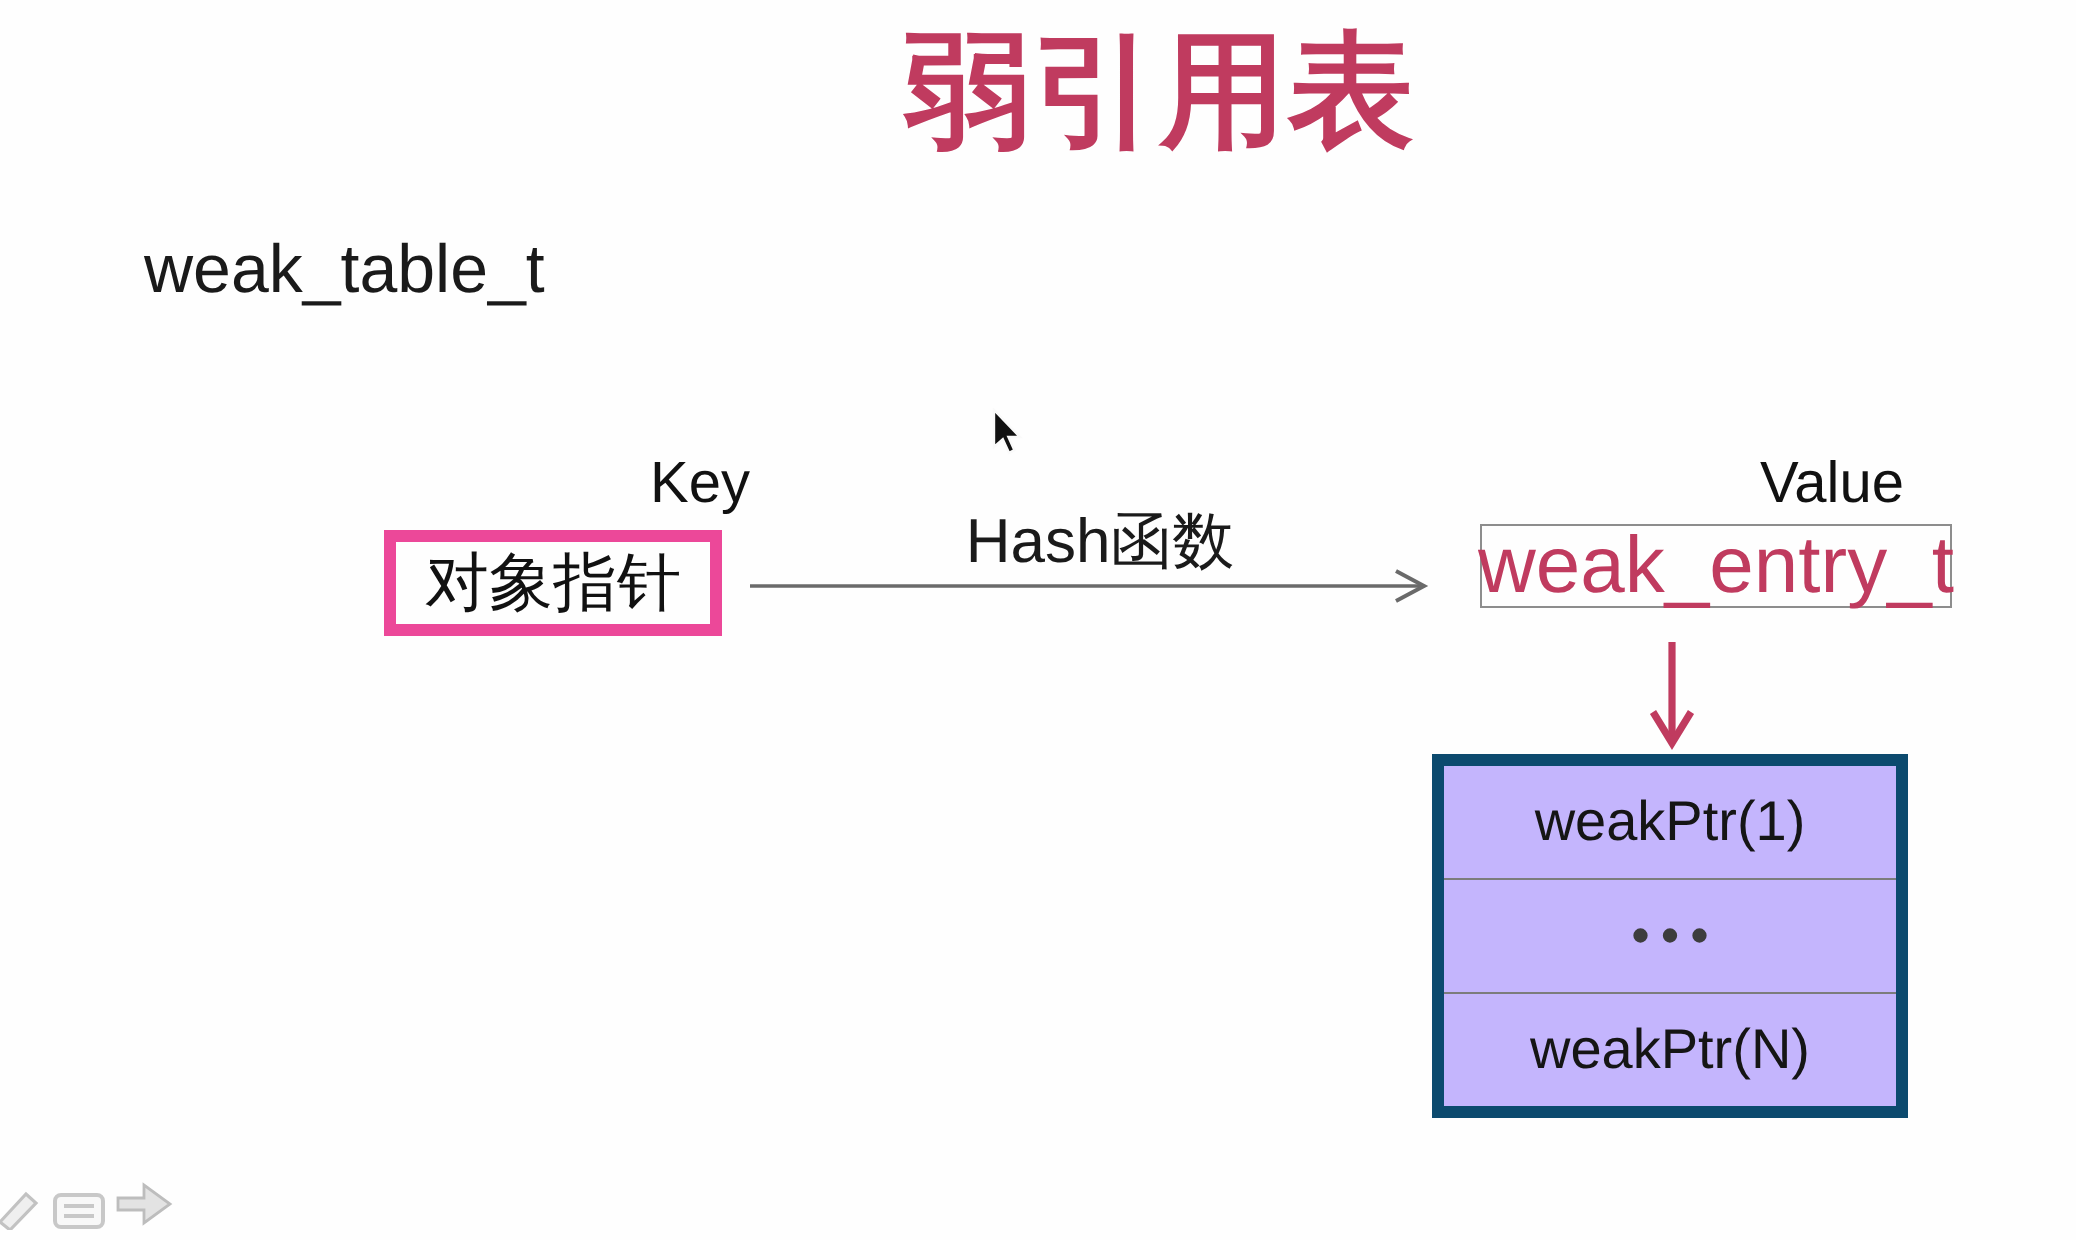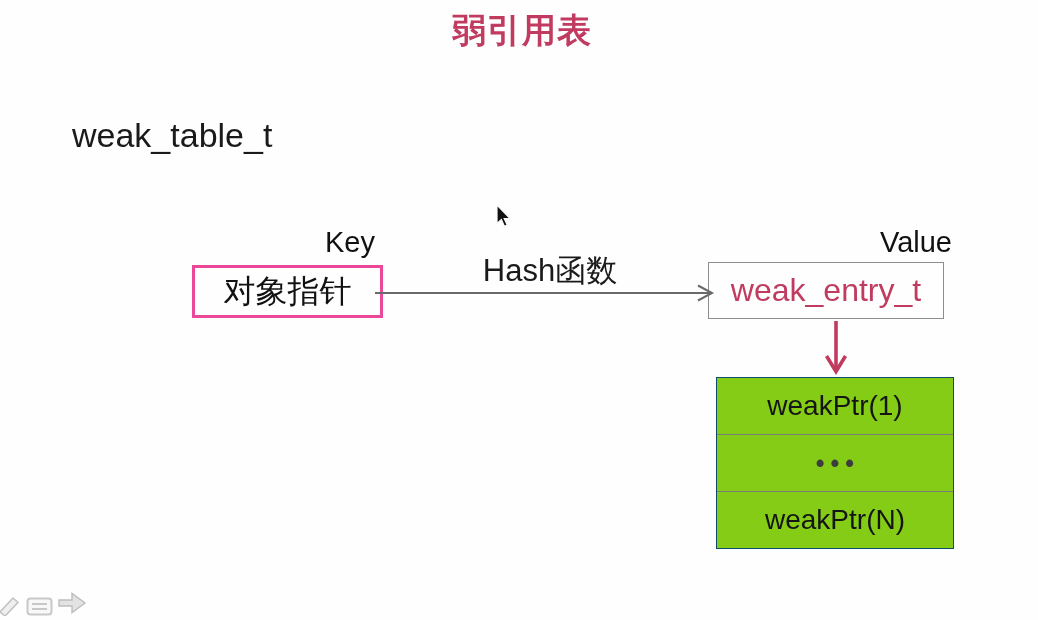--- a/index.html
+++ b/index.html
@@ -4,46 +4,46 @@
 <style>
   html,body { margin:0; padding:0; }
   body {
     width:1038px; height:620px; position:relative; overflow:hidden;
     background:#fefefe; color:#1a1a1a;
     font-family:"Liberation Sans","DejaVu Sans",sans-serif;
   }
   .abs { position:absolute; }
 
   .slide-title {
-    top:13px; left:452px; font-size:34px; line-height:1.05;
+    top:13px; left:452px; font-size:63px; line-height:1.05;
     font-weight:600; color:#c03b5f; letter-spacing:1px; margin:0;
   }
   .struct-name { top:116px; left:41px; font-size:34px;margin-left:31px; }
 
   .anno-label { font-size:29px; text-align:right; color:#111; }
   .key-label   { top:226px; left:192px; width:183px; }
   .value-label { top:226px; left:716px; width:236px; }
   .hash-label  { top:250px; left:450px; width:200px; font-size:31px; text-align:center; }
 
   .node-box {
     display:flex; align-items:center; justify-content:center;
     background:#fefefe; box-sizing:border-box;
   }
   .key-box {
-    top:265px; left:192px; width:191px; height:53px;
-    border:3px solid #ec4899; font-size:32px; color:#111;
+    top:265px; left:192px; width:169px; height:53px;
+    border:6px solid #ec4899; font-size:32px; color:#111;
   }
   .value-box {
-    top:262px; left:708px; width:236px; height:57px;
-    border:1px solid #8d8d8d; font-size:32px; color:#c03b5f;
+    top:262px; left:740px; width:236px; height:42px;
+    border:1px solid #8d8d8d; font-size:40px; color:#c03b5f;
   }
 
   .entry-table {
     top:377px; left:716px; width:238px;
-    border:1px solid #0c4a6e; box-sizing:border-box; background:#84cc16;
+    border:6px solid #0c4a6e; box-sizing:border-box; background:#c4b5fd;
   }
   .entry-row {
     height:56px; display:flex; align-items:center; justify-content:center;
     font-size:28px; color:#151515;
   }
   .entry-row + .entry-row { border-top:1px solid #7c7c7c; }
   .entry-row.dots { font-size:25px; font-weight:bold; letter-spacing:6px; padding-left:6px; color:#3d3d3d; }
 
   .arrow-layer { top:0; left:0; pointer-events:none; }
   .cursor { top:204px; left:495px; pointer-events:none; }

